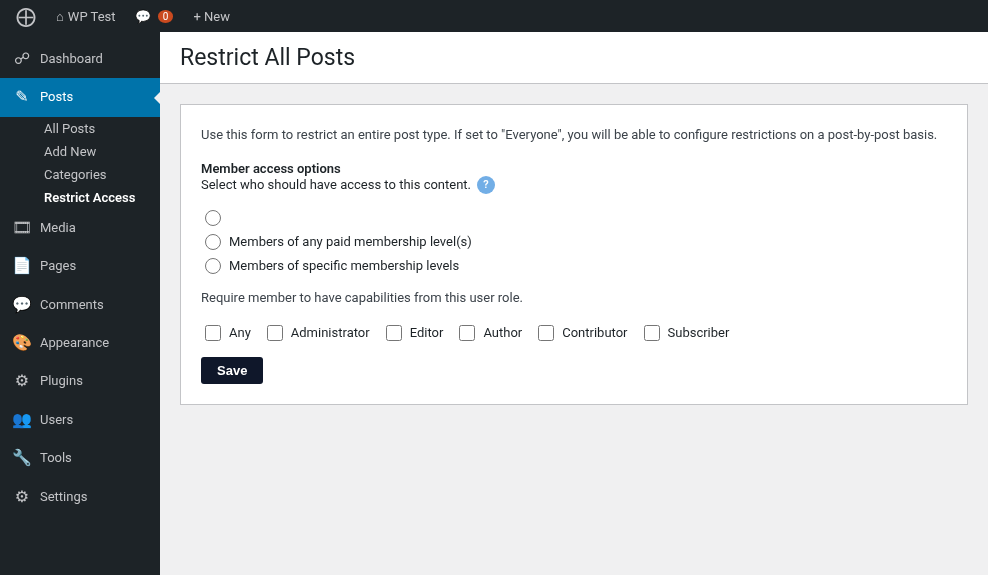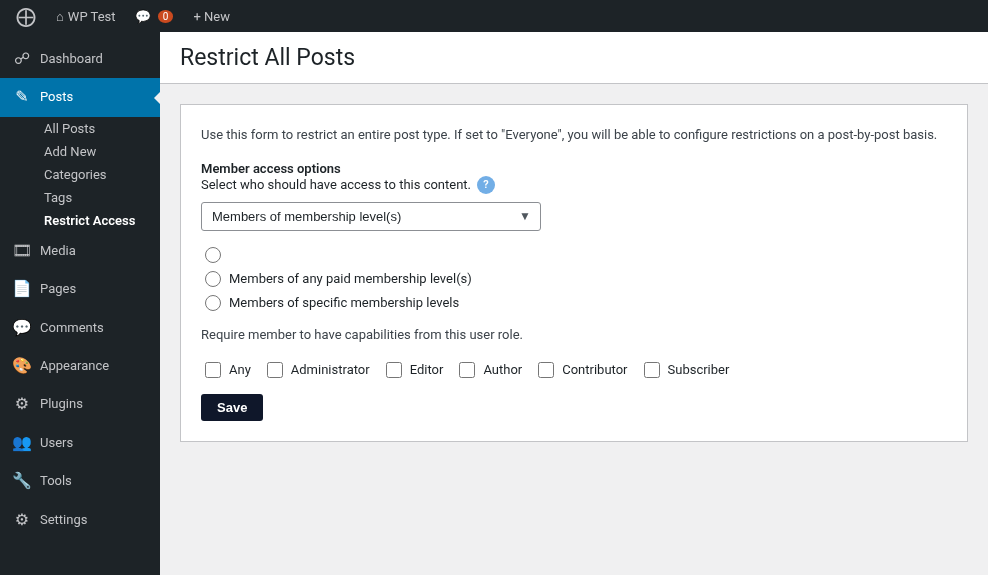--- a/index.html
+++ b/index.html
@@ -256,21 +256,20 @@
     </div>
 
     <div class="sidebar-item posts-active">
       <span class="icon">✎</span>
       <span>Posts</span>
     </div>
     <div class="sidebar-submenu">
       <span class="sidebar-sub-item">All Posts</span>
       <span class="sidebar-sub-item">Add New</span>
       <span class="sidebar-sub-item">Categories</span>
-      <span class="sidebar-sub-item">Tags</span>
       <span class="sidebar-sub-item active-sub">Restrict Access</span>
     </div>
 
     <div class="sidebar-item">
       <span class="icon">🎞</span>
       <span>Media</span>
     </div>
 
     <div class="sidebar-item">
       <span class="icon">📄</span>
@@ -317,28 +316,20 @@
       <div class="card">
         <p class="description-text">Use this form to restrict an entire post type. If set to "Everyone", you will be able to configure restrictions on a post-by-post basis.</p>
 
         <div class="section-title">Member access options</div>
 
         <div class="form-row">
           <div class="form-label">
             <span>Select who should have access to this content.</span>
             <span class="help-icon">?</span>
           </div>
-          <div class="select-wrapper">
-            <select>
-              <option>Everyone</option>
-              <option selected="">Members of membership level(s)</option>
-              <option>Logged-in members</option>
-            </select>
-            <span class="select-arrow">▼</span>
-          </div>
         </div>
 
         <div class="radio-group">
           <label class="radio-item">
             <input type="radio" name="membership" style="">
           </label>
           <label class="radio-item">
             <input type="radio" name="membership" style="">
             <span>Members of any paid membership level(s)</span>
           </label>

